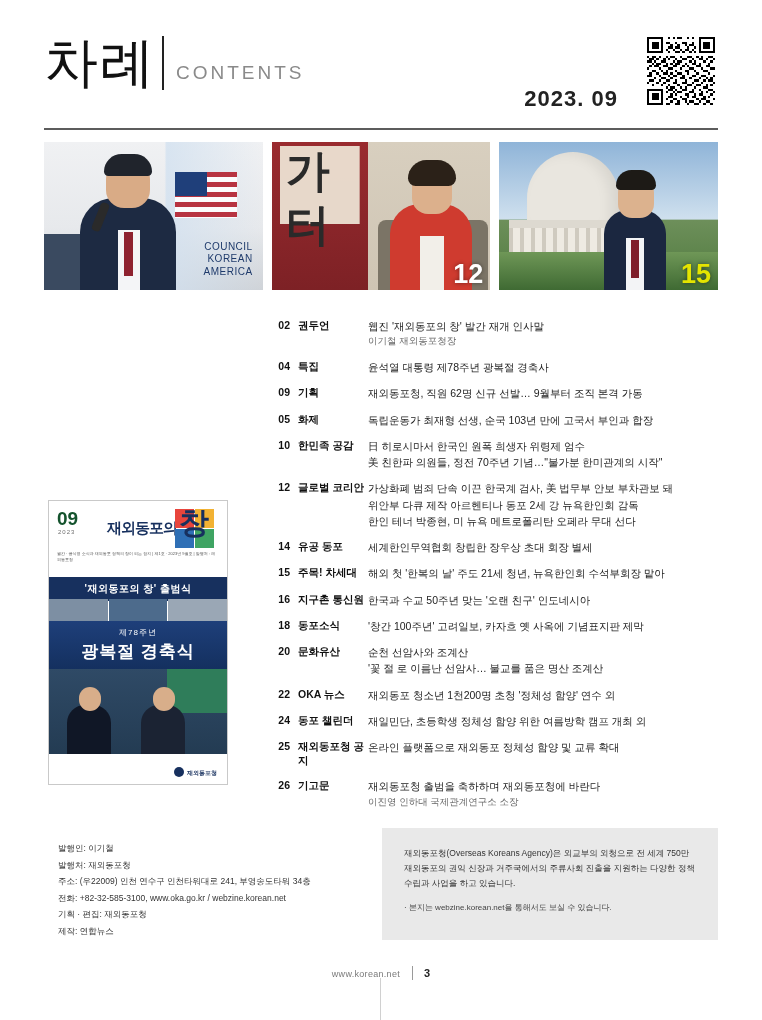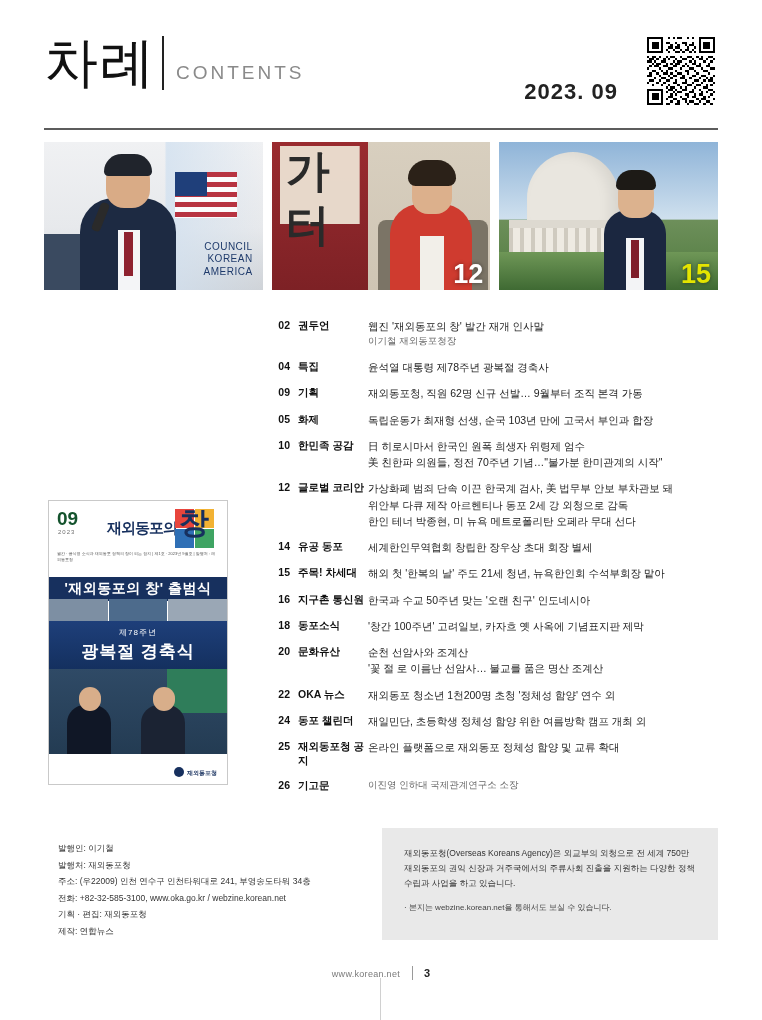--- a/index.html
+++ b/index.html
@@ -47,21 +47,21 @@
     font-size: 19px;
     letter-spacing: 3px;
     color: #8a8a8a;
     margin-left: 12px;
     position: relative;
     top: -4px;
   }
   .issue-date {
     position: absolute;
     right: 100px;
-    top: 45px;
+    top: 52px;
     font-size: 22px;
     font-weight: 700;
     letter-spacing: 1px;
     color: #222;
   }
   .qr {
     position: absolute;
     right: 0;
     top: 0;
     width: 74px;
@@ -280,21 +280,21 @@
   .cover-chang .glyph {
     position:absolute; left:4px; top:-1px; font-family:"DejaVu Serif",serif;
     font-size:30px; color:#17305e; font-weight:700; line-height:1;
   }
   .cover-note {
     position:absolute; left:8px; top:50px; width:160px; font-size:4px;
     line-height:1.5; color:#555;
   }
   .cover-band {
     position:absolute; left:0; top:76px; width:100%; height:24px;
-    background:#17305e; color:#fff; font-size:14px; font-weight:700;
+    background:#17305e; color:#fff; font-size:10px; font-weight:700;
     display:flex; align-items:center; justify-content:center; letter-spacing:.5px;
   }
   .cover-grid {
     position:absolute; left:0; top:98px; width:100%; height:120px;
     display:grid; grid-template-columns:repeat(3,1fr); grid-auto-rows:40px; gap:1px;
   }
   .cover-grid div { background:#7d8fa3; }
   .cover-grid div:nth-child(2){ background:#4d6b8c; }
   .cover-grid div:nth-child(3){ background:#9aa7b5; }
   .cover-grid div:nth-child(4){ background:#5b7a99; }
@@ -811,21 +811,21 @@
       <div class="toc-line">日 히로시마서 한국인 원폭 희생자 위령제 엄수</div>
       <div class="toc-line">美 친한파 의원들, 정전 70주년 기념…"불가분 한미관계의 시작"</div>
     </div>
   </div>
 
   <div class="toc-row">
     <div class="toc-page">12</div>
     <div class="toc-cat">글로벌 코리안</div>
     <div class="toc-lines">
       <div class="toc-line">가상화폐 범죄 단속 이끈 한국계 검사, 美 법무부 안보 부차관보 돼</div>
-      <div class="toc-line">위안부 다큐 제작 아르헨티나 동포 2세 강 외청으로 감독</div>
+      <div class="toc-line">위안부 다큐 제작 아르헨티나 동포 2세 강 뉴욕한인회 감독</div>
       <div class="toc-line">한인 테너 박종현, 미 뉴욕 메트로폴리탄 오페라 무대 선다</div>
     </div>
   </div>
 
   <div class="toc-row">
     <div class="toc-page">14</div>
     <div class="toc-cat">유공 동포</div>
     <div class="toc-lines">
       <div class="toc-line">세계한인무역협회 창립한 장우상 초대 회장 별세</div>
     </div>
@@ -885,20 +885,21 @@
     <div class="toc-cat">재외동포청 공지</div>
     <div class="toc-lines">
       <div class="toc-line">온라인 플랫폼으로 재외동포 정체성 함양 및 교류 확대</div>
     </div>
   </div>
 
   <div class="toc-row">
     <div class="toc-page">26</div>
     <div class="toc-cat">기고문</div>
     <div class="toc-lines">
+      <div class="toc-line">재외동포청 출범을 축하하며 재외동포청에 바란다</div>
       <div class="toc-sub">이진영 인하대 국제관계연구소 소장</div>
     </div>
   </div>
 
 </div>
 
 <div class="foot-band"></div>
 <div class="footer">
   <div class="foot-left">
     <div>발행인: 이기철</div>

